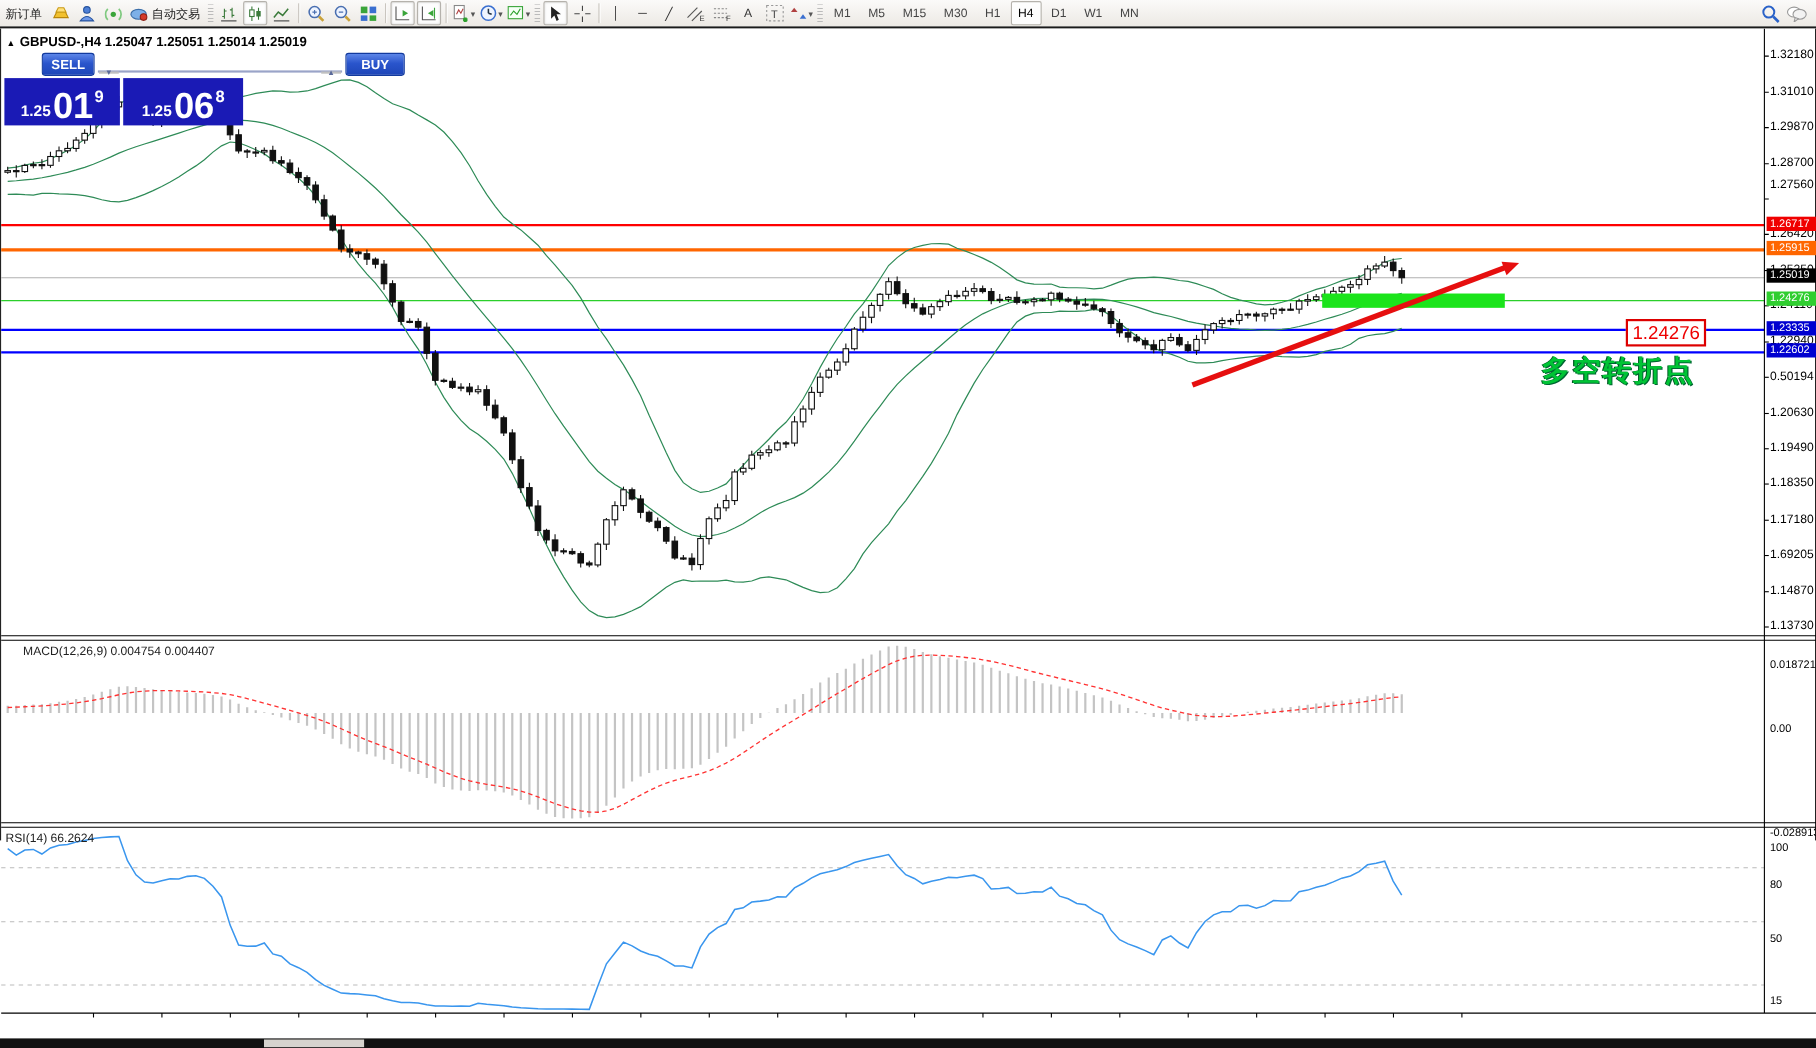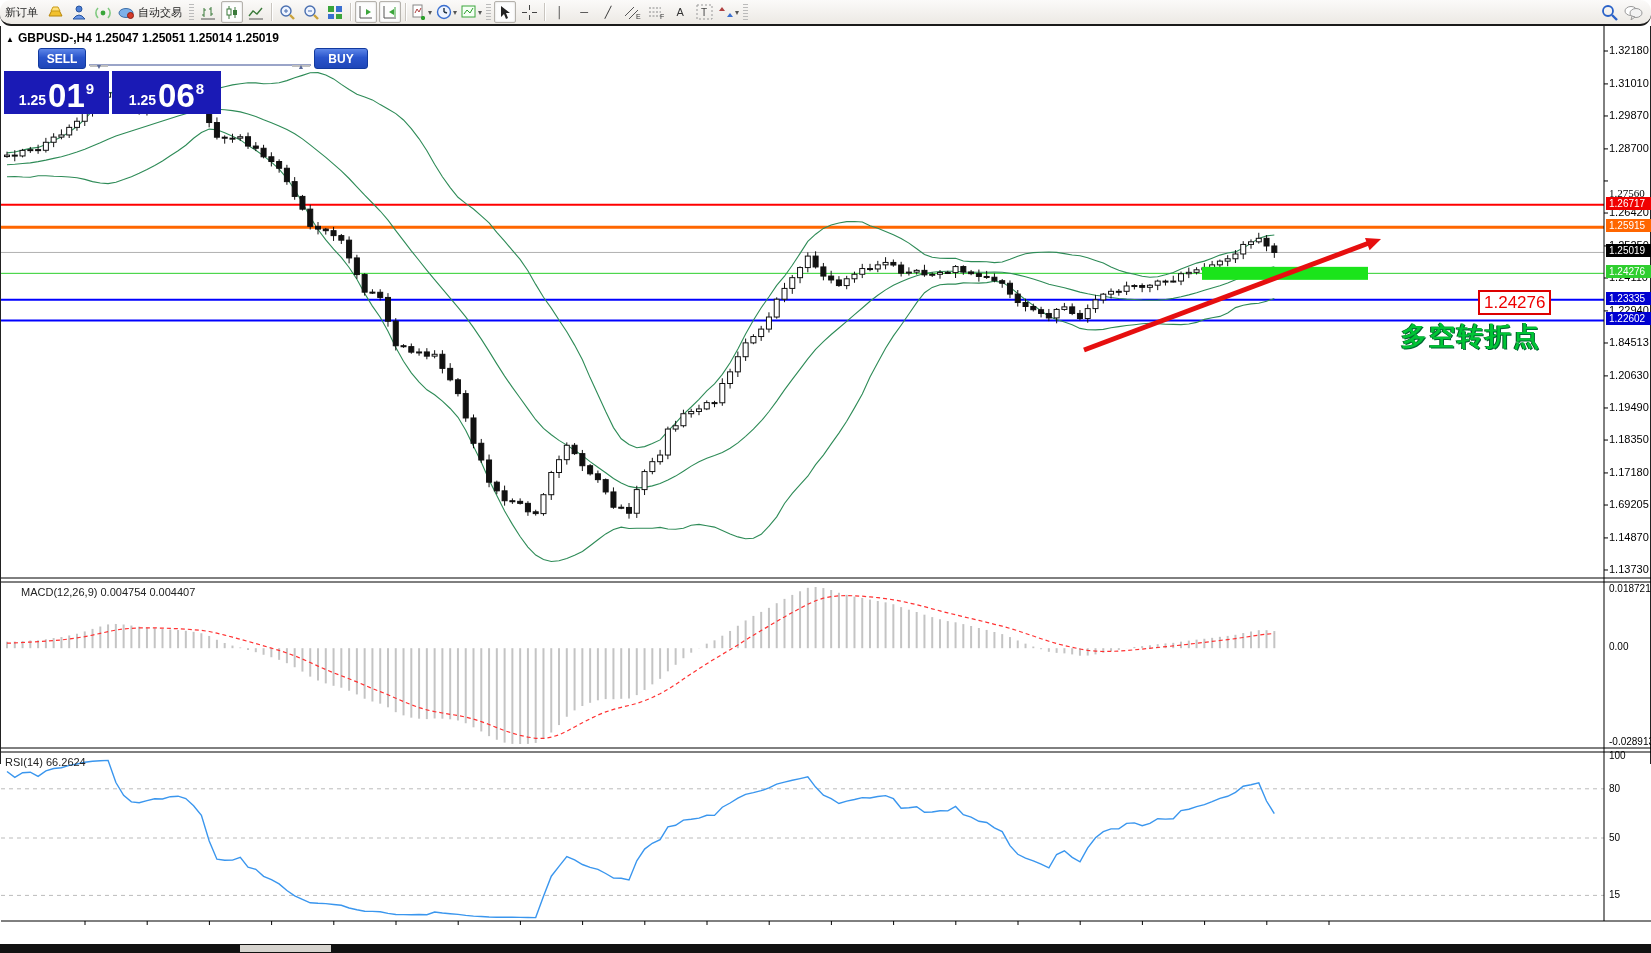--- a/index.html
+++ b/index.html
@@ -1,21 +1,21 @@
 <!DOCTYPE html>
 <html><head>
 <meta charset="utf-8">
 <style>
   html,body{margin:0;padding:0;background:#888;}
   #app{position:relative;width:1651px;height:953px;background:#fff;overflow:hidden;
        font-family:"Liberation Sans",sans-serif;}
   
   #toolbar{position:absolute;left:0;top:0;width:1651px;height:24px;
     background:linear-gradient(#fbfaf9,#ece9e4);border-bottom:2px solid #1a1a1a;
-    display:flex;align-items:center;font-size:11px;color:#333;white-space:nowrap;border-radius:11px;}
+    display:flex;align-items:center;font-size:11px;color:#333;white-space:nowrap;}
   .tgrp{display:flex;align-items:center;height:24px;}
   .tsep{width:1px;height:18px;background:#c9c5bf;margin:0 3px;box-shadow:1px 0 0 #fff;}
   .tgrip{width:5px;height:16px;margin:0 2px;
     background:repeating-linear-gradient(#bbb 0 1px,transparent 1px 3px);}
   .tbtn{display:flex;align-items:center;justify-content:center;height:20px;min-width:20px;
     margin:0 1px;border:1px solid transparent;border-radius:2px;cursor:default;}
   .tbtn.pressed{background:#fdfdfd;border:1px solid #b5b2ac;box-shadow:inset 0 0 2px #ccc;}
   .tbtn .lbl{padding:0 3px;color:#222;}
   .caret{font-size:8px;color:#555;margin-left:1px;}
   .tfbtn{padding:0 6px;height:20px;display:flex;align-items:center;color:#444;
@@ -48,21 +48,21 @@
   #sell-price{width:105px;margin-right:3px;} #buy-price{width:109px;}
   .p-pre{font-size:14px;font-weight:bold;margin-bottom:3px;}
   .p-big{font-size:33px;font-weight:bold;line-height:30px;margin-left:2px;}
   .p-sup{font-size:15px;font-weight:bold;margin-bottom:14px;margin-left:1px;}
   
   .ind-label{font-size:11px;color:#222;}
   
   .ytick{position:absolute;left:1608px;font-size:11px;color:#000;z-index:2;}
   .badge{position:absolute;left:1605px;width:45px;font-size:10px;color:#fff;z-index:2;
      text-align:left;padding:1px 0 1px 3px;}
-  .mtick{position:absolute;left:1608px;font-size:10px;color:#000;z-index:2;}
+  .mtick{position:absolute;left:1608px;font-size:10px;color:#000;z-index:2;margin-top:16px;}
   
   #ann-price-label{left:1477px;top:264px;border:2px solid #dd0000;background:#fff;color:#ee0000;
      font-size:17px;padding:0 4px;line-height:21px;z-index:3;}
   #ann-cn{left:1400px;top:293px;font-size:26px;font-weight:bold;color:#00c435;
      text-shadow:1px 1px 0 #063,-1px 0 0 #052;z-index:3;letter-spacing:2px;}
   #bottombar{position:absolute;left:0;top:944px;width:1651px;height:9px;background:#111;z-index:2;}
   #scroll-thumb{position:absolute;left:240px;top:1px;width:91px;height:7px;background:#d6d3ce;}
 </style>
 </head>
 <body>
@@ -240,20 +240,31 @@
       </span>
       <span class="tbtn">
         <svg width="16" height="14">
             <polygon points="4,2 7,6 1,6" fill="#b04040"></polygon>
             <polygon points="9,12 12,8 15,12" fill="#3a6fd0"></polygon>
           </svg>
         <span class="caret">▾</span>
       </span>
     </div>
     <span class="tgrip"></span>
+    <div class="tgrp" id="tf-group">
+        <span class="tfbtn">M1</span>
+        <span class="tfbtn">M5</span>
+        <span class="tfbtn">M15</span>
+        <span class="tfbtn">M30</span>
+        <span class="tfbtn">H1</span>
+        <span class="tfbtn active">H4</span>
+        <span class="tfbtn">D1</span>
+        <span class="tfbtn">W1</span>
+        <span class="tfbtn">MN</span>
+      </div>
     <div id="toolbar-right">
       <span class="tbtn">
         <svg width="17" height="17">
             <circle cx="7" cy="7" r="5" fill="none" stroke="#2a62c8" stroke-width="1.8"></circle>
             <line x1="11" y1="11" x2="16" y2="16" stroke="#2a62c8" stroke-width="2.4"></line>
           </svg>
       </span>
       <span class="tbtn">
         <svg width="20" height="16">
             <ellipse cx="8" cy="7" rx="6" ry="4.5" fill="#fff" stroke="#999"></ellipse>
@@ -883,26 +894,26 @@
     </div>
 
     <div class="ovl" id="ann-price-label">1.24276</div>
     <div class="ovl" id="ann-cn">多空转折点</div>
 
     <div id="axis-labels">
         <div class="ytick" style="top: 18px;">1.32180</div>
         <div class="ytick" style="top: 50.9121px;">1.31010</div>
         <div class="ytick" style="top: 82.9803px;">1.29870</div>
         <div class="ytick" style="top: 115.892px;">1.28700</div>
-        <div class="ytick" style="top: 161px; font-family: Liberation Serif, serif;">1.27560</div>
+        <div class="ytick" style="top: 136px;">1.27560</div>
         <div class="ytick" style="top: 180.029px;">1.26420</div>
         <div class="ytick" style="top: 212.941px;">1.25250</div>
         <div class="ytick" style="top: 245.009px;">1.24110</div>
         <div class="ytick" style="top: 277.921px;">1.22940</div>
-        <div class="ytick" style="top: 309.989px;">1.84513</div>
+        <div class="ytick" style="top: 309.989px;">0.50194</div>
         <div class="ytick" style="top: 342.901px;">1.20630</div>
         <div class="ytick" style="top: 374.97px; text-align: center;">1.19490</div>
         <div class="ytick" style="top: 407.038px;">1.18350</div>
         <div class="ytick" style="top: 439.95px;">1.17180</div>
         <div class="ytick" style="top: 472.018px;">1.69205</div>
         <div class="ytick" style="top: 504.93px;">1.14870</div>
         <div class="ytick" style="top: 536.999px;">1.13730</div>
         <div class="badge" style="top: 170.674px; background: rgb(240, 0, 0);">1.26717</div>
         <div class="badge" style="top: 193.234px; background: rgb(255, 102, 0);">1.25915</div>
         <div class="badge" style="top: 218.439px; background: rgb(0, 0, 0);">1.25019</div>

